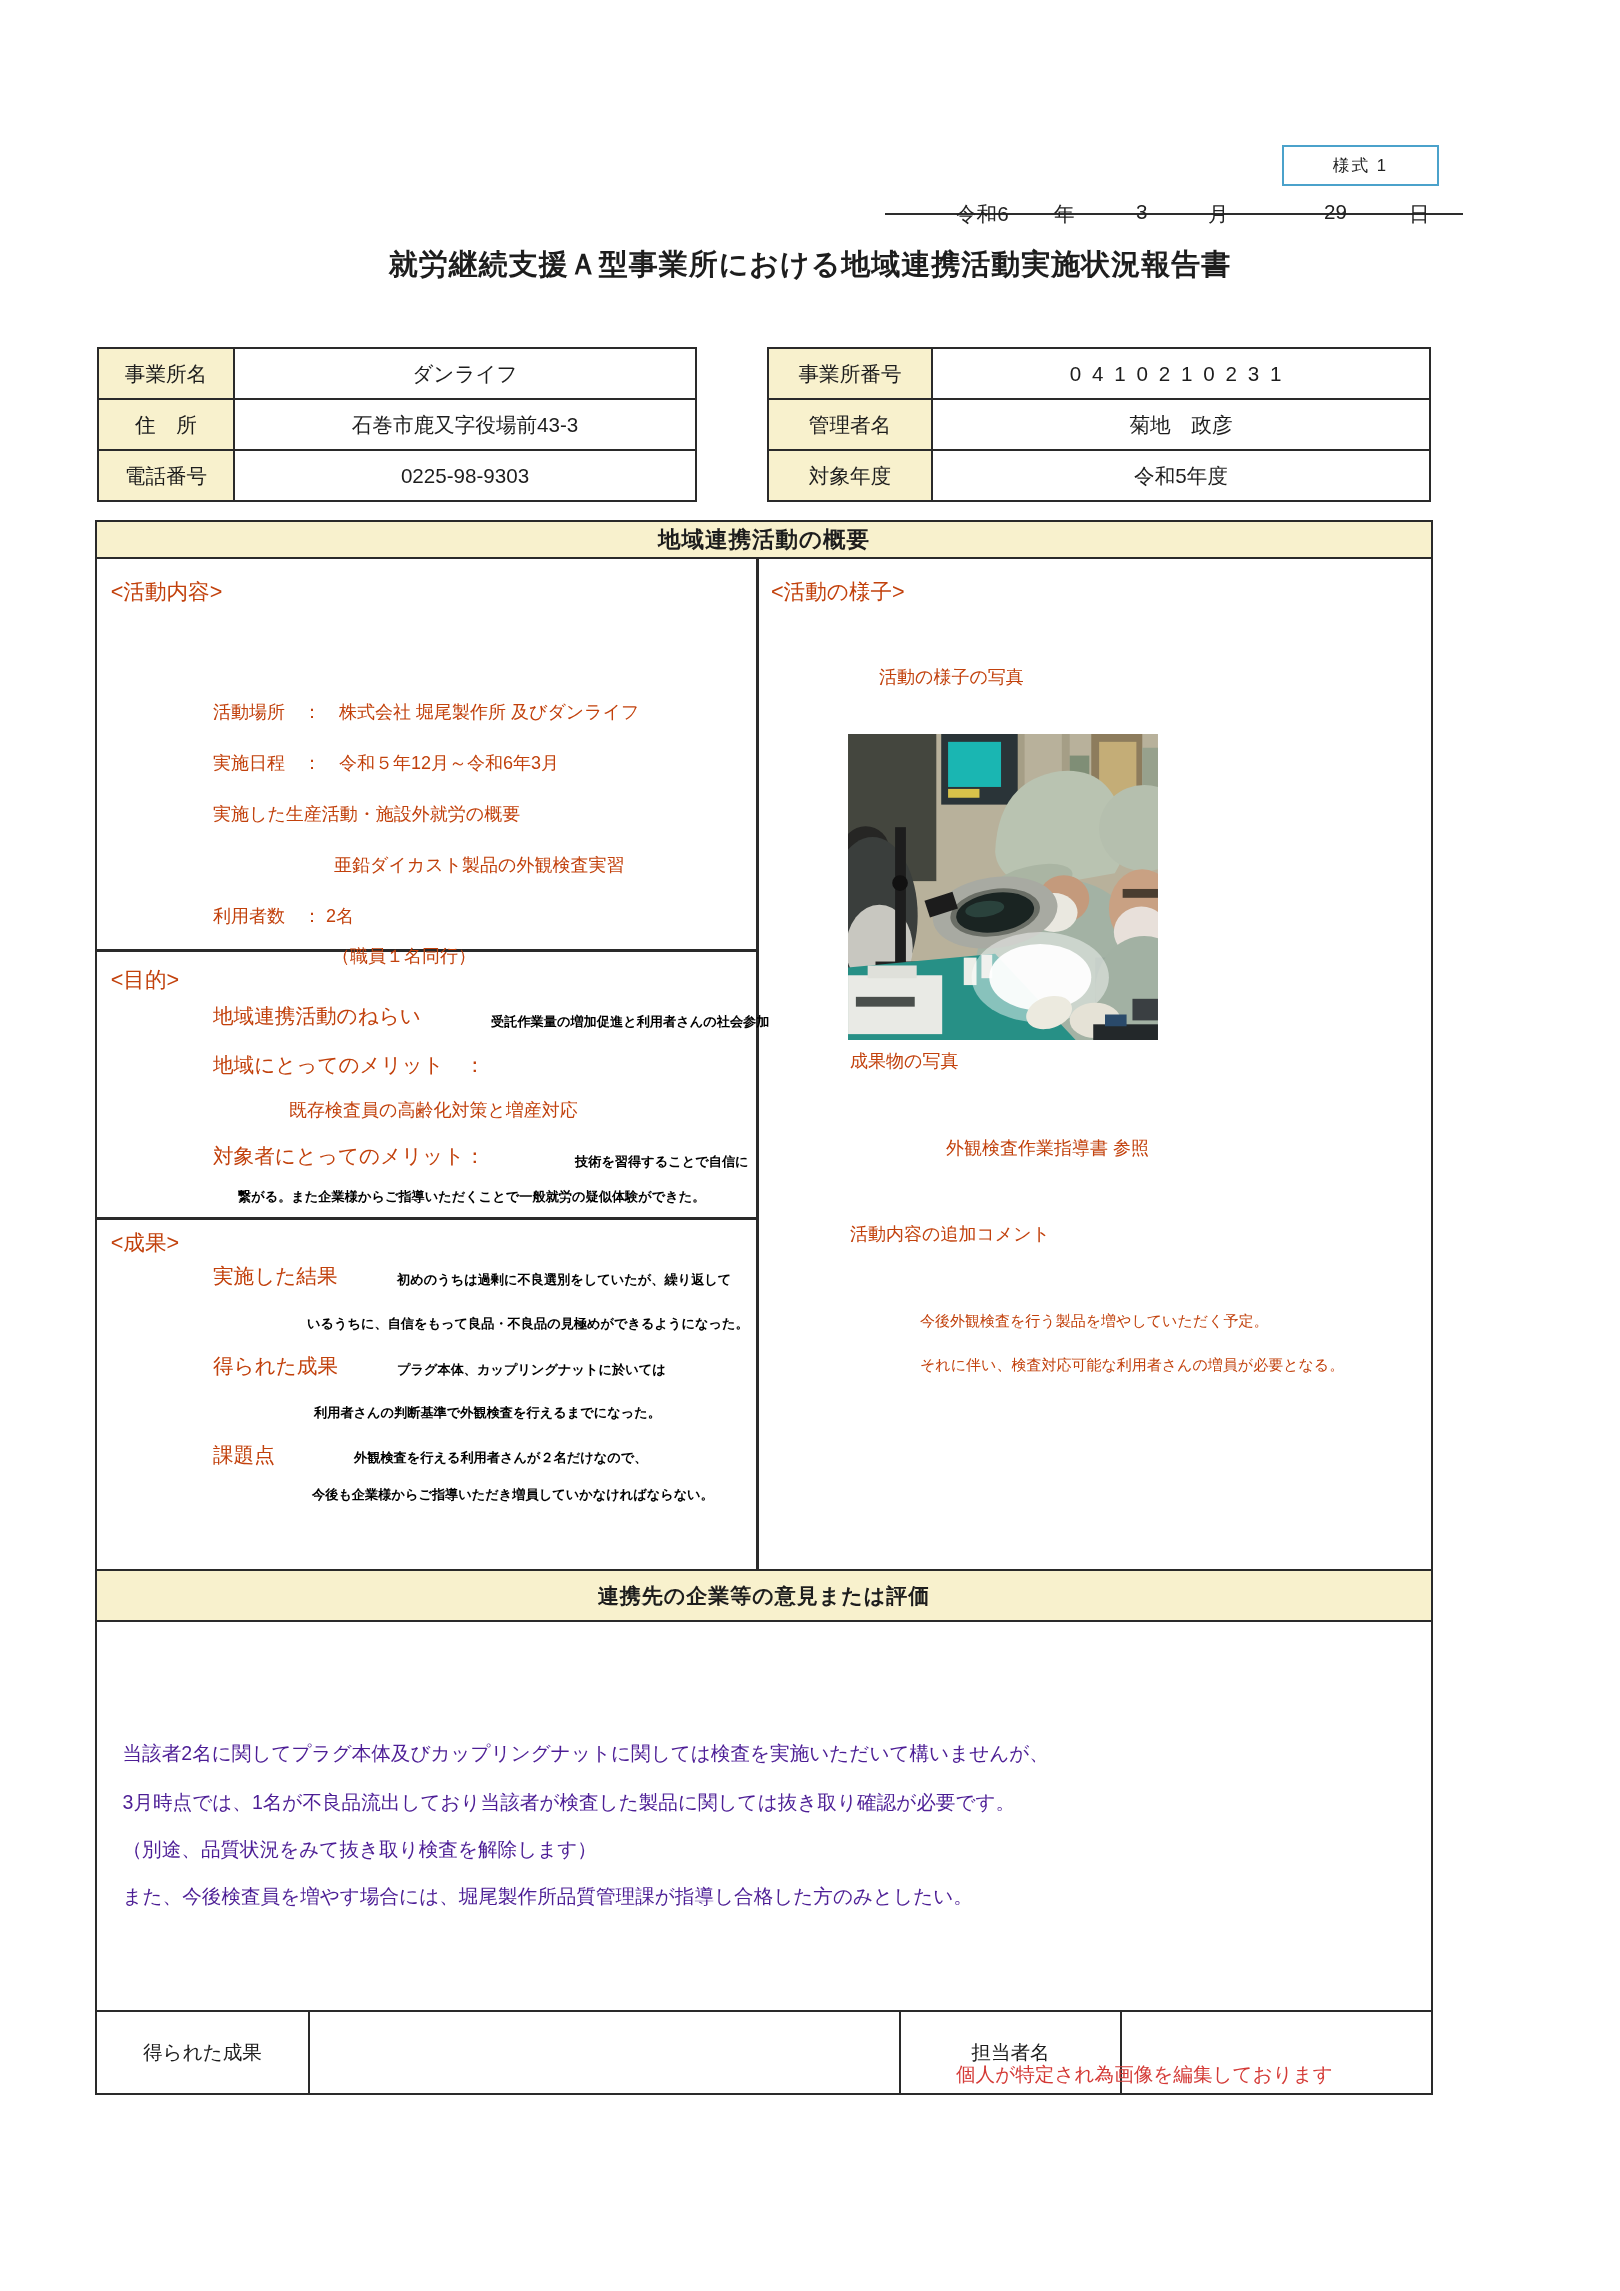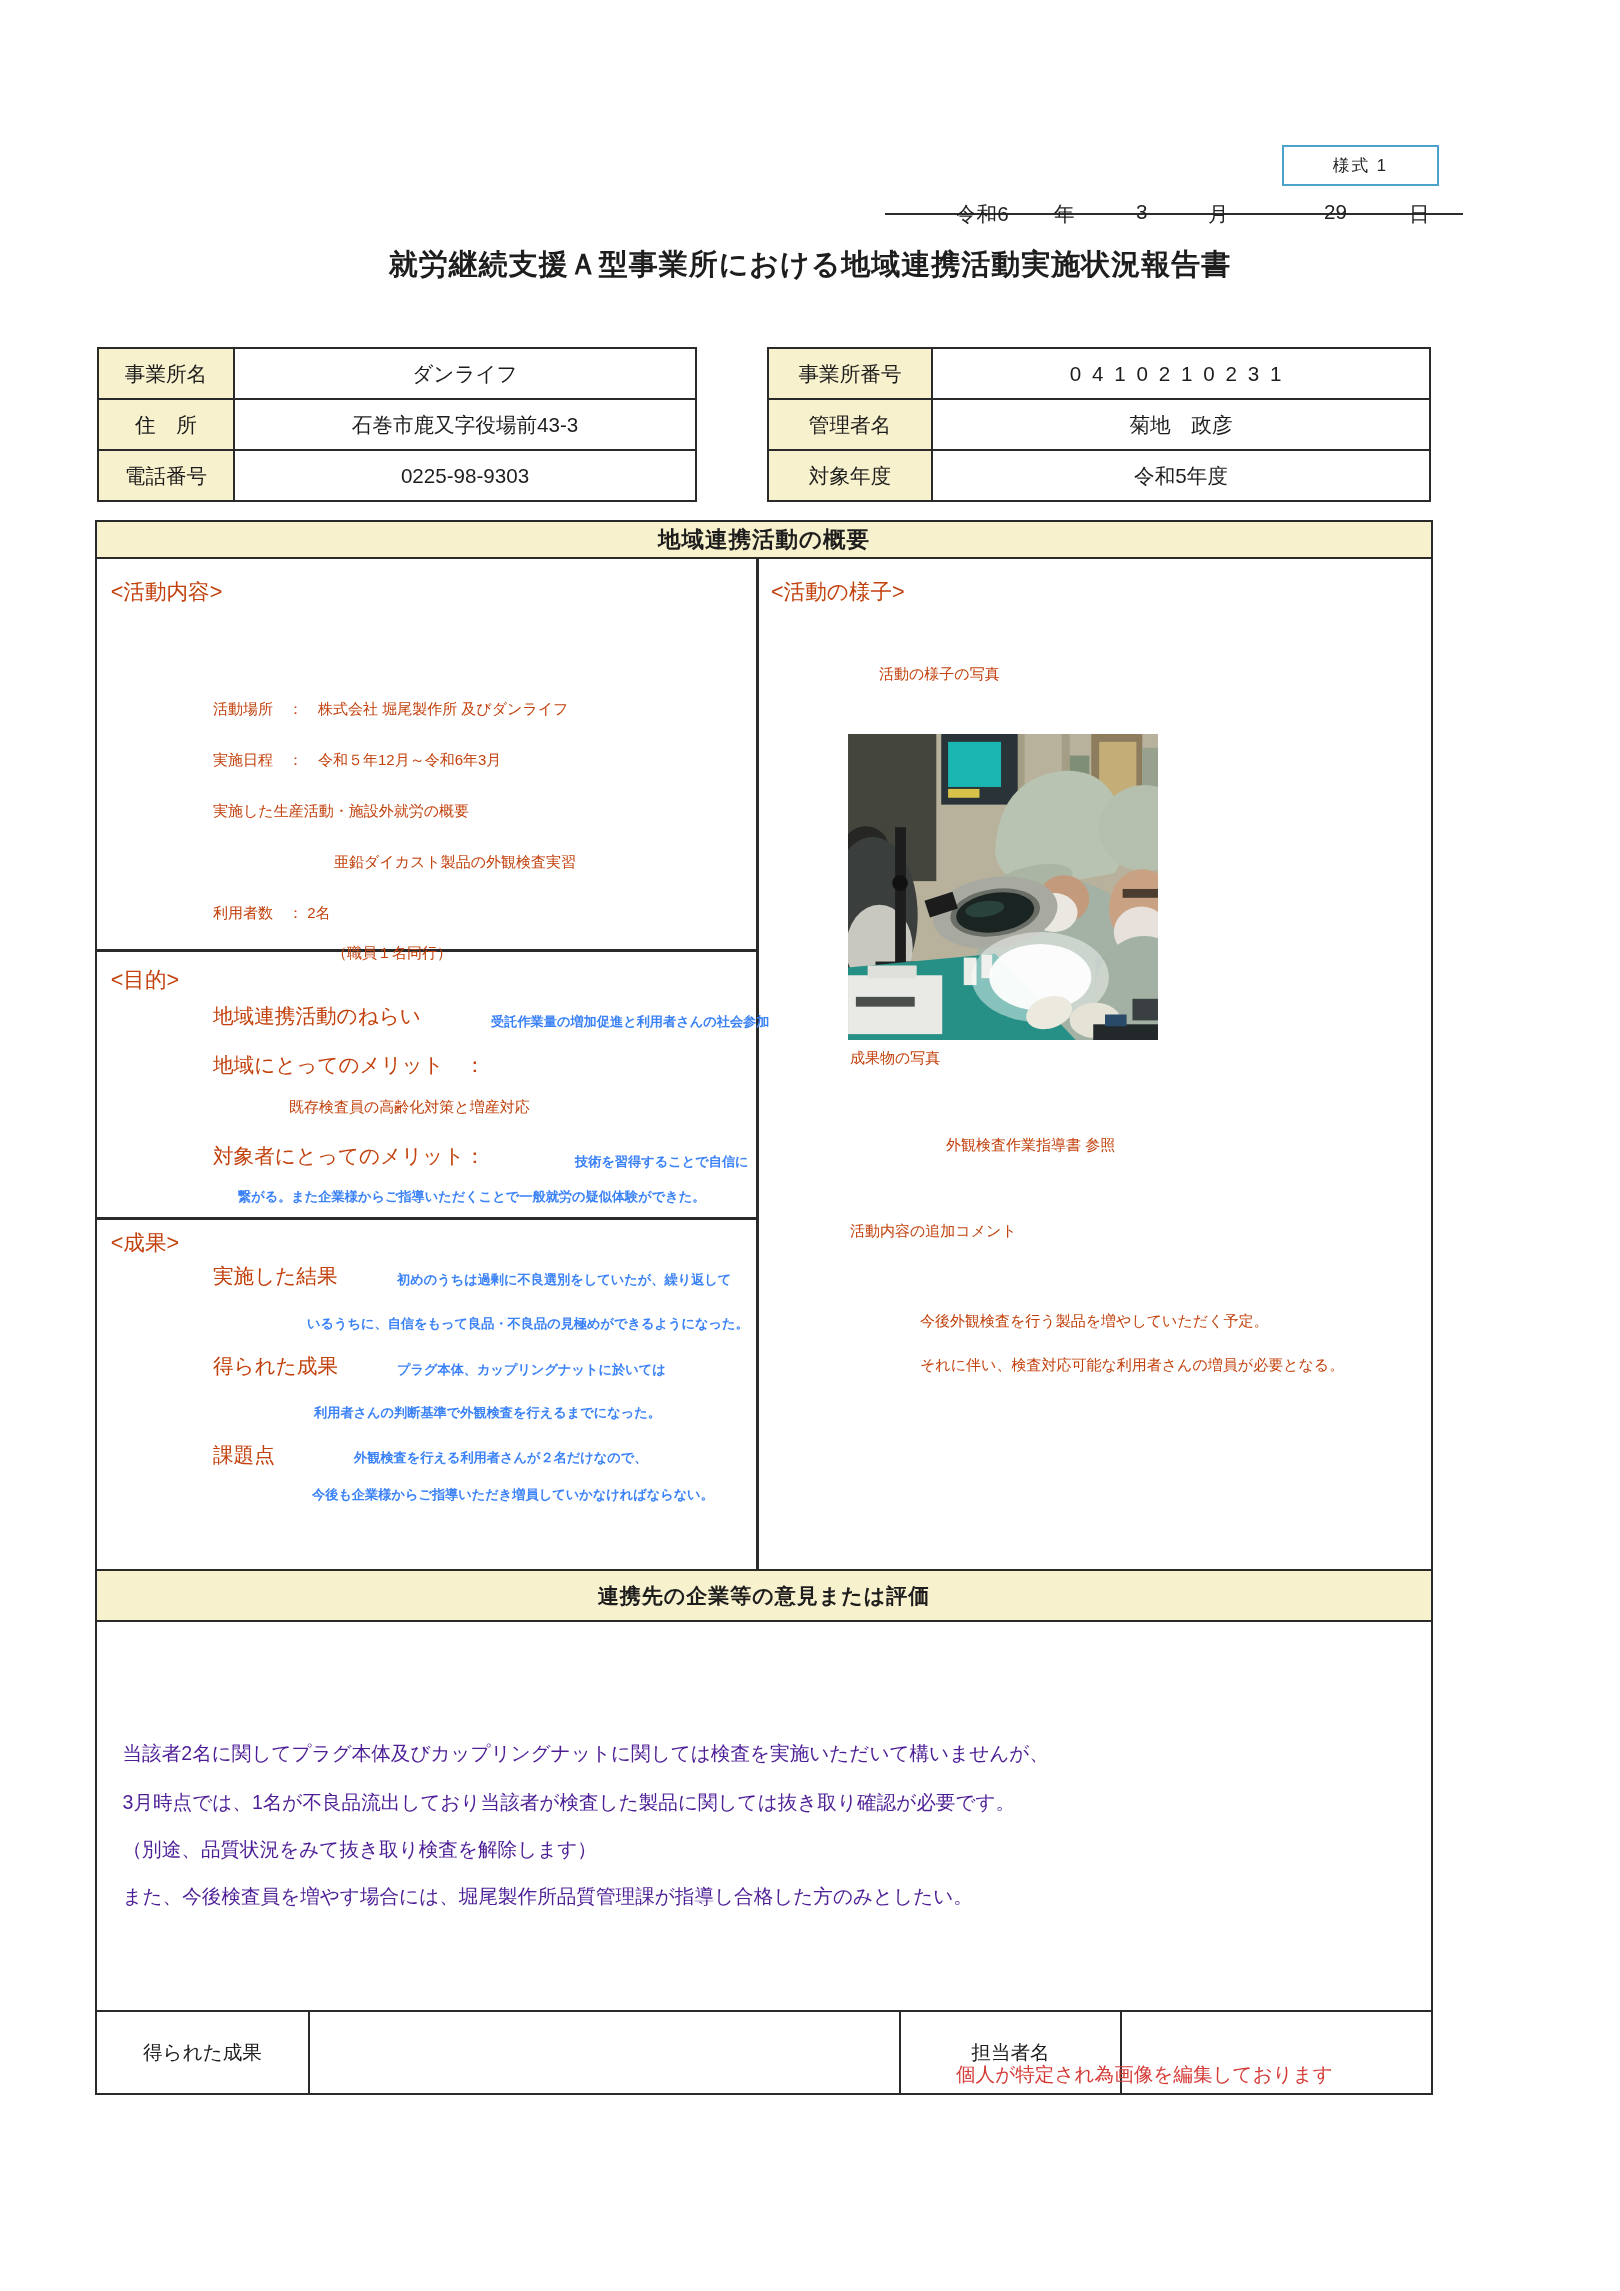--- a/index.html
+++ b/index.html
@@ -50,23 +50,23 @@
   }
   .band.tall { height:51px; font-size:21px; }
 
   .overview { top:520px; height:1112px; }
   .vline { position:absolute; left:659px; top:37px; bottom:0; width:2.5px; background:#2a2a2a; }
   .hline { position:absolute; left:0; width:661px; height:2.5px; background:#2a2a2a; }
 
   .txt { position:absolute; white-space:nowrap; color:#c2410c; }
   .t22 { font-size:21.6px; }
   .t21 { font-size:20.6px; }
-  .t20 { font-size:15px; }
+  .t20 { font-size:18px; }
   .t15 { font-size:15px; }
-  .small { font-size:13.2px; font-weight:600; color:#3b82f6; }
+  .small { font-size:13.2px; font-weight:600; color:#000000; }
 
   .feedback { top:1569px; height:526px; }
   .fb-line { position:absolute; left:25.5px; white-space:nowrap; font-size:19.6px; color:#4c1d95; }
   .bottom-row {
     position:absolute; left:0; right:0; bottom:0; height:83px;
     border-top:2.5px solid #2a2a2a; display:flex;
   }
   .bottom-row .cell {
     display:flex; align-items:center; justify-content:center;
     font-size:19.6px; color:#1d1d1d;

